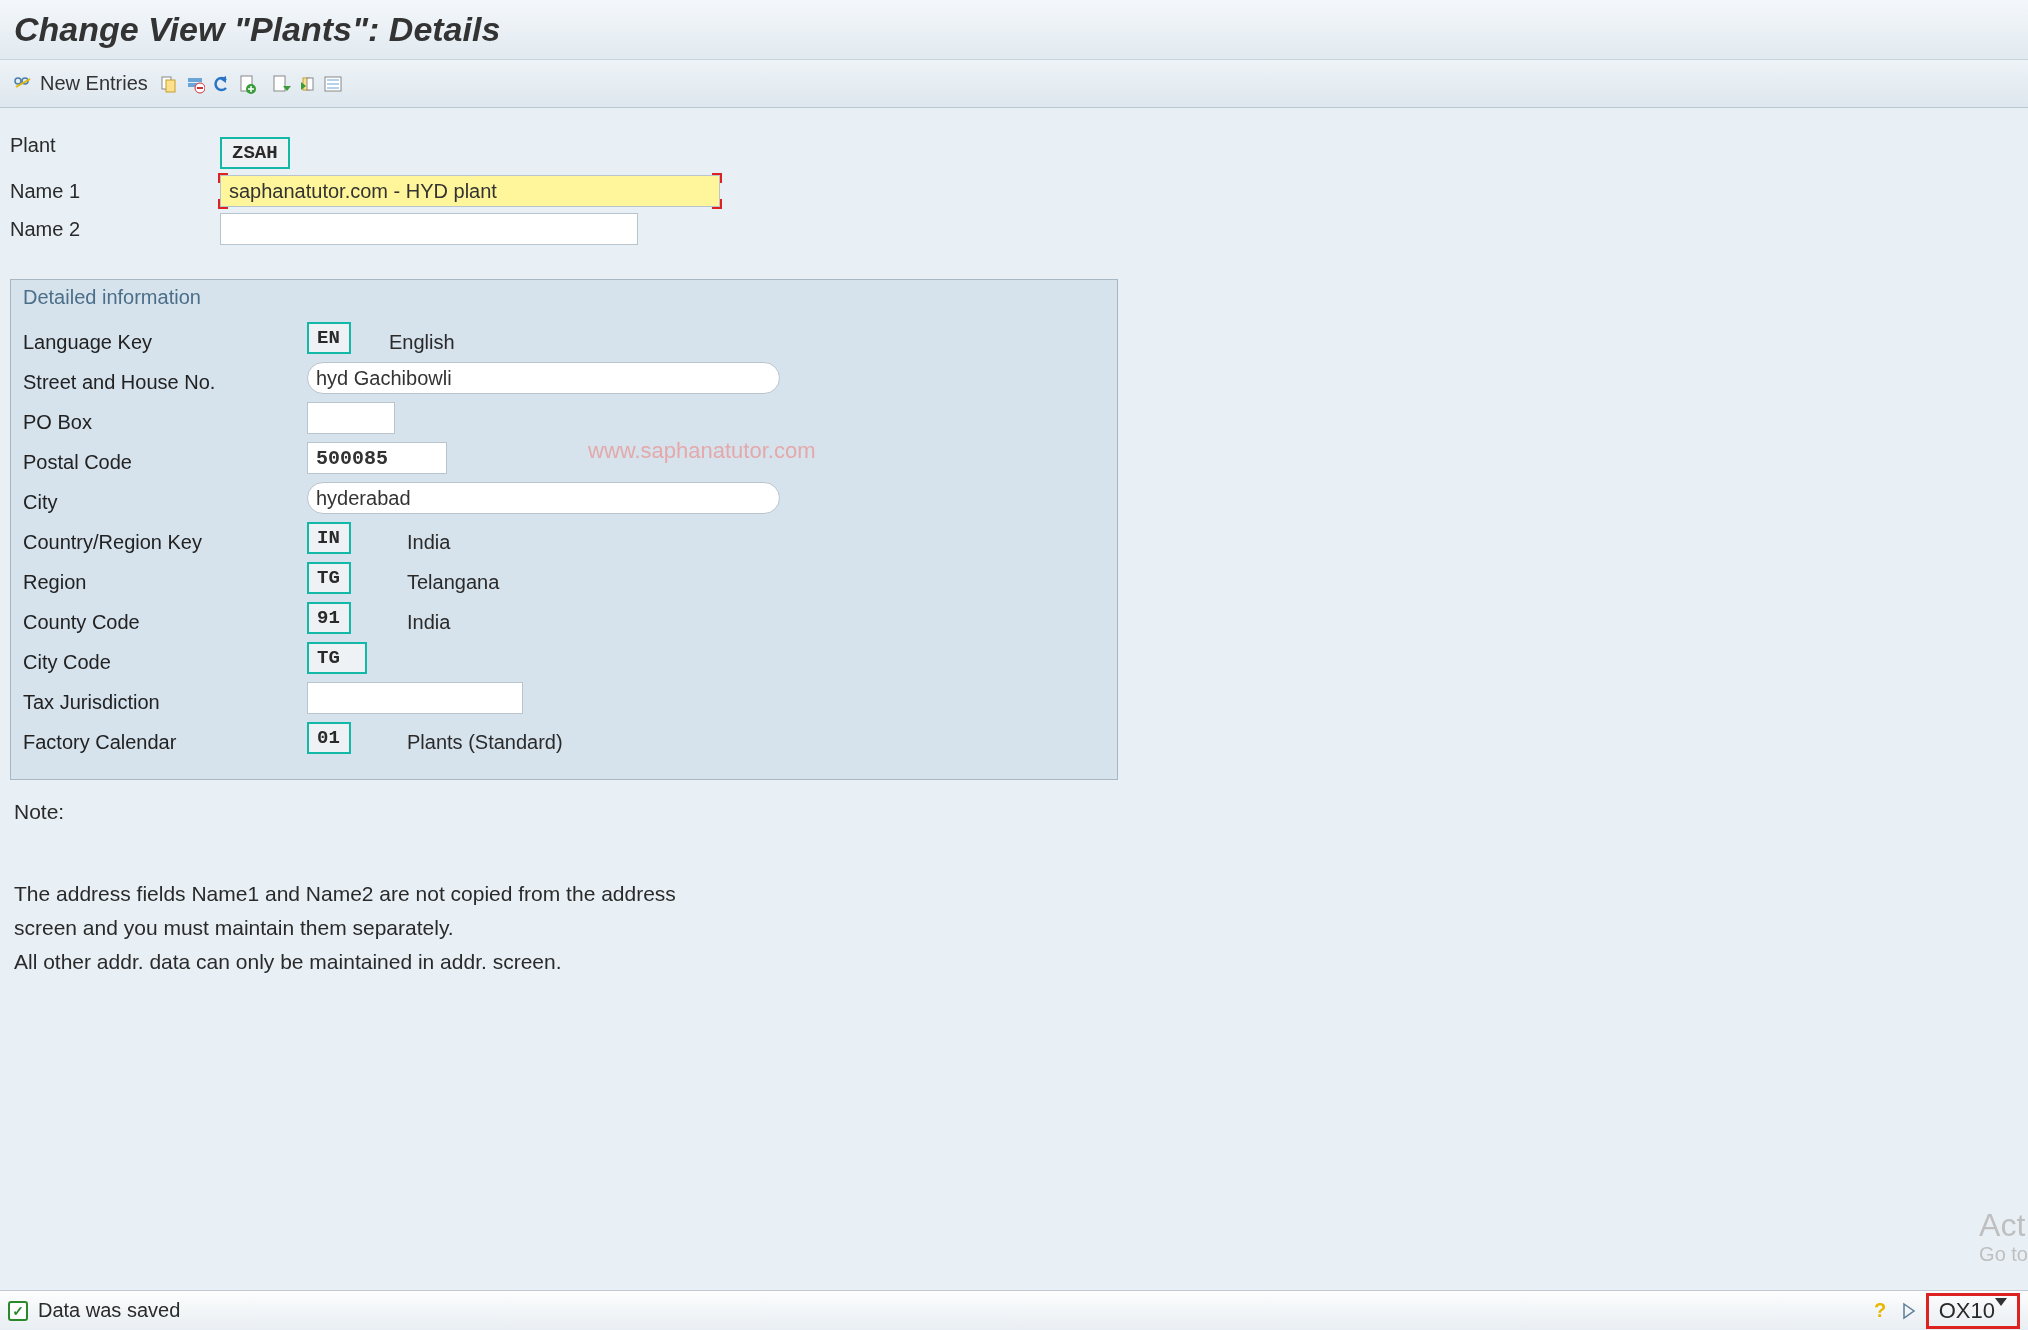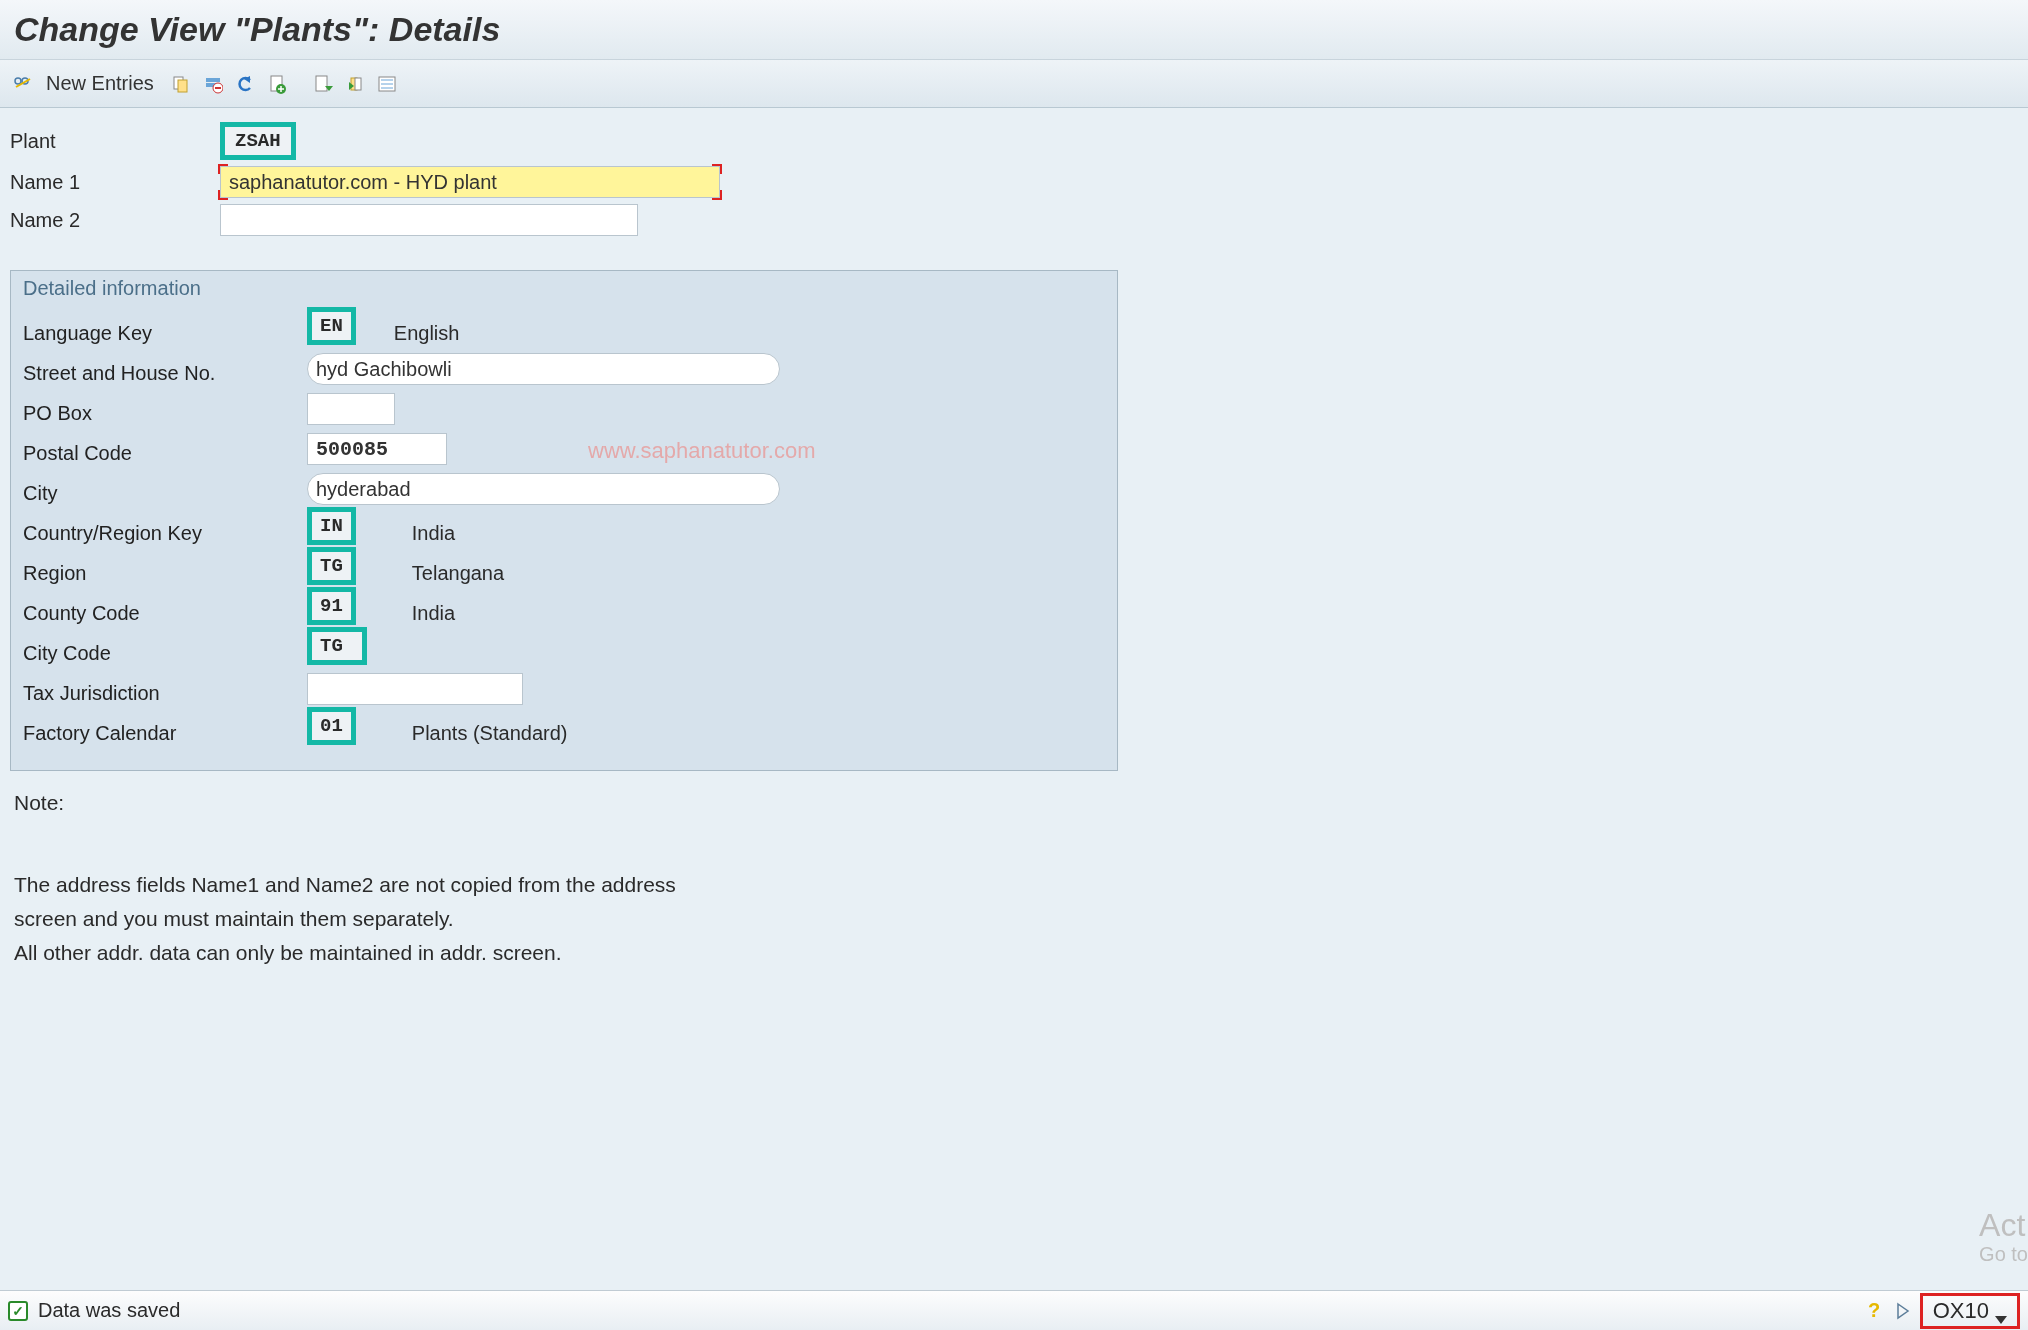--- a/index.html
+++ b/index.html
@@ -23,21 +23,20 @@
     font-style: italic;
     font-weight: bold;
     color: #333;
   }
   .toolbar {
     background: linear-gradient(#eef3f7,#dde7ee);
     border-bottom: 1px solid #b8c8d2;
     padding: 6px 10px;
     display: flex;
     align-items: center;
-    gap: 6px;
     height: 48px;
   }
   .tb-icon {
     width: 26px; height: 26px;
     display: inline-flex;
     align-items: center; justify-content: center;
     cursor: pointer;
     border-radius: 3px;
   }
   .tb-text {
@@ -53,28 +52,29 @@
     display: flex;
     align-items: center;
     margin-bottom: 6px;
   }
   .hdr-row .lbl {
     width: 210px;
     font-size: 20px;
   }
   .code-box {
     display: inline-block;
-    border: 5px solid #14b8a6;
+    border: 2px solid #14b8a6;
     background: #eef2f5;
     padding: 3px 10px;
     font-family: "Courier New", monospace;
     font-weight: bold;
     font-size: 19px;
     min-width: 62px;
     text-align: left;
+    margin-top: 15px;
   }
   .txt-input {
     border: 1px solid #b9c5ce;
     background: #fff;
     height: 32px;
     padding: 3px 8px;
     font-size: 20px;
     color: #333;
     outline: none;
   }
@@ -199,22 +199,21 @@
     font-size: 20px;
     padding: 4px 18px 4px 12px;
     clip-path: polygon(0 0, 100% 0, 82% 100%, 0 100%);
     letter-spacing: 1px;
   }
   .tcode-box {
     border: 3px solid #d22;
     padding: 2px 10px;
     font-size: 22px;
     display: flex;
-    align-items: flex-end;
-    gap: 6px;
+    align-items: flex-start;
   }
   .caret-down {
     width: 0;height: 0;
     border-left: 6px solid transparent;
     border-right: 6px solid transparent;
     border-top: 8px solid #333;
     display: inline-block;
   }
   svg { display: block; }
 </style>

